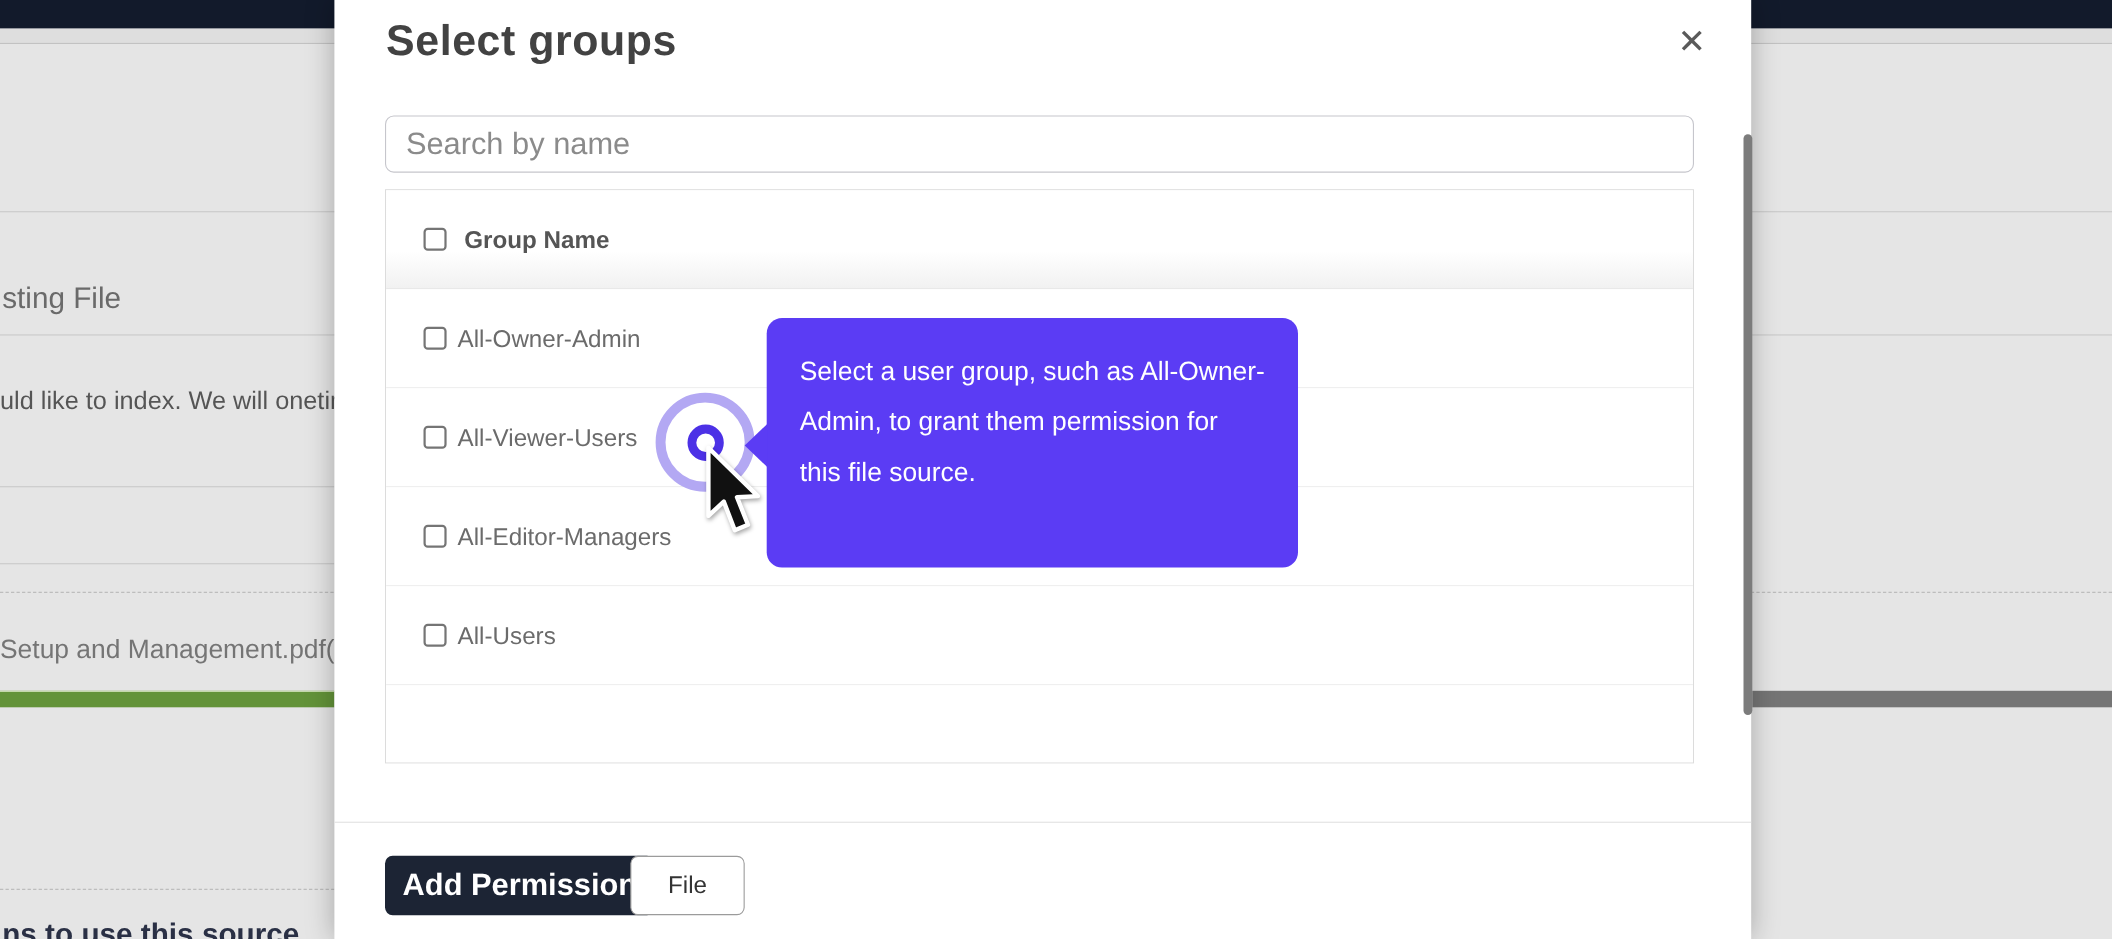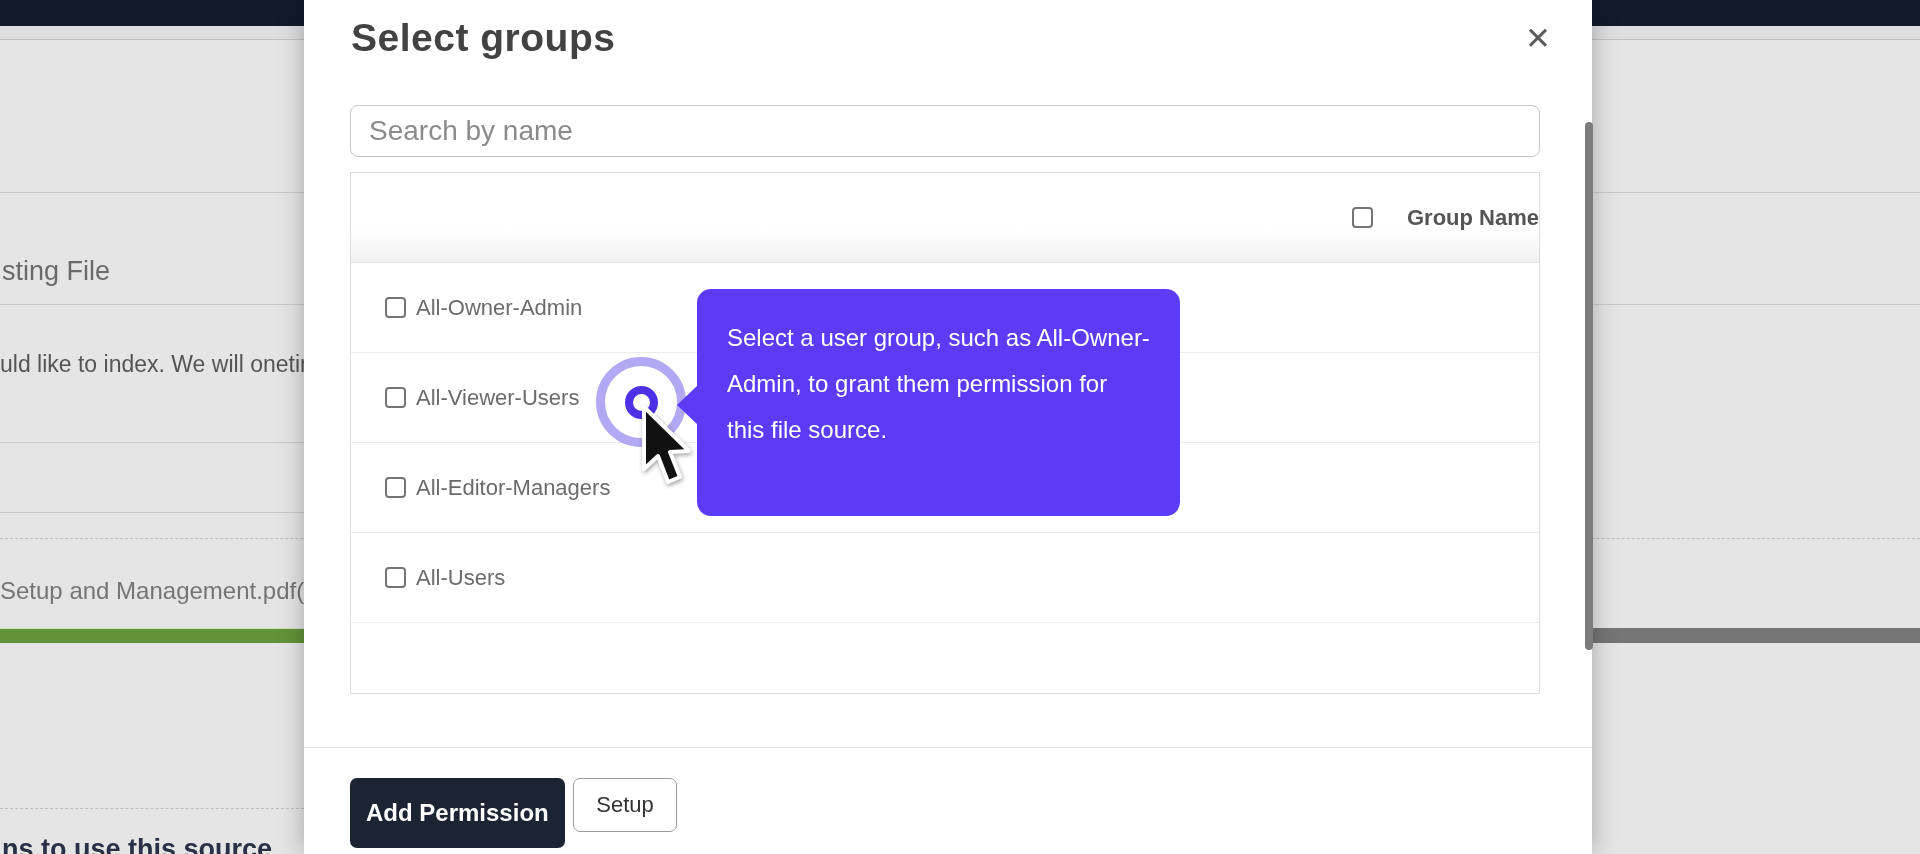--- a/index.html
+++ b/index.html
@@ -26,32 +26,32 @@
            box-shadow:0 0 24px rgba(0,0,0,.28); z-index:2; }
   .modal-title { position:absolute; left:47px; top:16px; font-size:39px; color:#424242; font-weight:700; letter-spacing:.5px; }
   .close-btn { position:absolute; left:1212px; top:16px; width:44px; height:44px; background:none; border:none;
                font-size:31px; color:#5a5a5a; cursor:pointer; line-height:44px; text-align:center; font-family:"DejaVu Sans", sans-serif; }
   .search-input { position:absolute; left:46px; top:105px; width:1190px; height:52px; border:1px solid #c6c6cc;
                   border-radius:8px; padding:0 18px; font-size:28px; color:#333; font-family:"Liberation Sans", sans-serif; outline:none; }
   .search-input::placeholder { color:#8b8b8b; }
 
   .grp-table { position:absolute; left:46px; top:172px; width:1190px; height:522px; border:1px solid #dcdcdc;
                display:flex; flex-direction:column; background:#fff; }
-  .grp-header { height:90px; display:flex; align-items:center; padding-left:34px; gap:34px;
+  .grp-header { height:90px; display:flex; align-items:center; padding-left:34px; gap:16px;
                 font-size:22px; font-weight:bold; color:#555;
-                background:linear-gradient(#ffffff 62%, #f1f1f1 100%); border-bottom:1px solid #e3e3e3;justify-content:flex-end; }
+                background:linear-gradient(#ffffff 62%, #f1f1f1 100%); border-bottom:1px solid #e3e3e3; }
   .grp-row { height:90px; display:flex; align-items:center; padding-left:34px; gap:10px;
              font-size:22px; color:#6b6b6b; border-bottom:1px solid #ececec; background:#fff; }
   .grp-row-empty { flex:1; background:#fff; }
   .cb { appearance:none; -webkit-appearance:none; width:21px; height:21px; border:2px solid #757575;
         border-radius:4px; background:#fff; cursor:pointer; flex:0 0 auto; }
 
   .footer-divider { position:absolute; left:0; top:747px; width:1288px; height:0; border-top:1px solid #e2e2e2; }
-  .btn-primary { position:absolute; left:46px; top:778px; height:70px; padding:0 16px; background:#1c2434; color:#fff;
-                 font-size:24px; font-weight:bold; border:none; border-radius:7px; cursor:pointer; font-family:"Liberation Sans", sans-serif; }
+  .btn-primary { position:absolute; left:46px; top:778px; height:54px; padding:0 16px; background:#1c2434; color:#fff;
+                 font-size:28px; font-weight:bold; border:none; border-radius:7px; cursor:pointer; font-family:"Liberation Sans", sans-serif; }
   .btn-secondary { position:absolute; left:269px; top:778px; height:54px; width:104px; background:#fff; color:#333;
                    font-size:22px; border:1px solid #9b9b9b; border-radius:7px; cursor:pointer; font-family:"Liberation Sans", sans-serif; }
   .scroll-thumb { position:absolute; left:1281px; top:122px; width:8px; height:528px; background:#7c7c7c; border-radius:5px; }
 
   
   .overlay { position:absolute; inset:0; z-index:3; pointer-events:none; }
   .ring-outer { position:absolute; left:596px; top:357px; width:90px; height:90px; border:9px solid #b3a8f3; border-radius:50%; }
   .ring-inner { position:absolute; left:625px; top:386px; width:33px; height:33px; border:8px solid #4c31e6; border-radius:50%; background:#fff; }
   .cursor { position:absolute; left:641px; top:405px; filter:drop-shadow(1px 2px 2px rgba(0,0,0,.35)); }
   .tooltip { position:absolute; left:697px; top:289px; width:483px; min-height:227px; background:#5b3cf4; border-radius:14px;
@@ -109,21 +109,21 @@
       </div>
       <div class="grp-row">
         <input type="checkbox" class="cb" style="">
         <span>All-Users</span>
       </div>
       <div class="grp-row-empty"></div>
     </div>
 
     <div class="footer-divider"></div>
     <button class="btn-primary">Add Permission</button>
-    <button class="btn-secondary">Setup</button>
+    <button class="btn-secondary">File</button>
 
     <div class="scroll-thumb"></div>
   </div>
 
   <div class="overlay">
     <div class="ring-outer"></div>
     <div class="ring-inner"></div>
 
     <svg class="cursor" width="54" height="86" viewBox="0 0 54 86">
       <polygon points="3,2 3,64 17,51 27,77 39,72 29,47 48,46" fill="#111" stroke="#fff" stroke-width="4" stroke-linejoin="round"></polygon>

